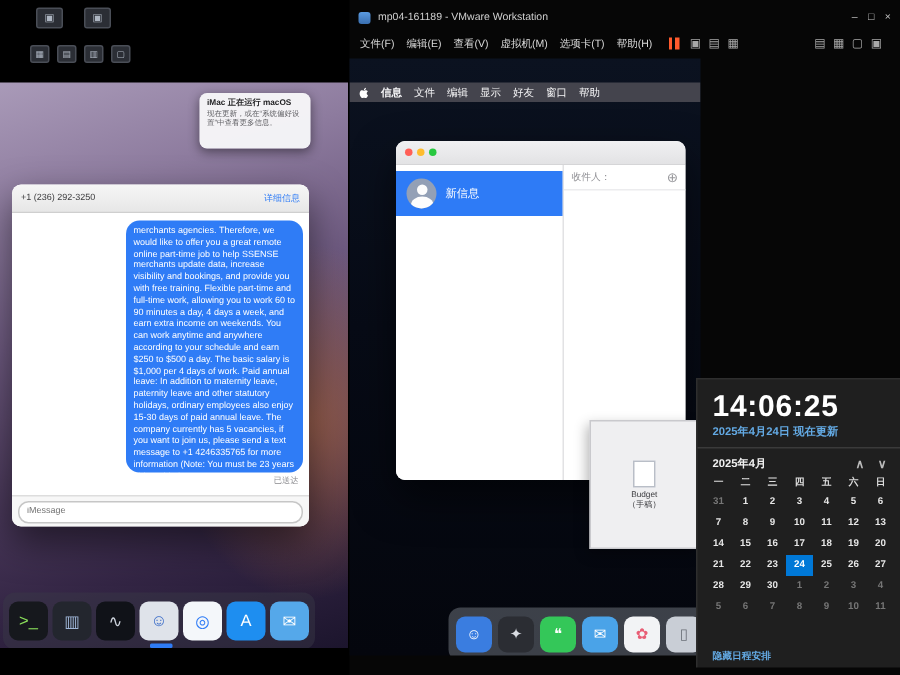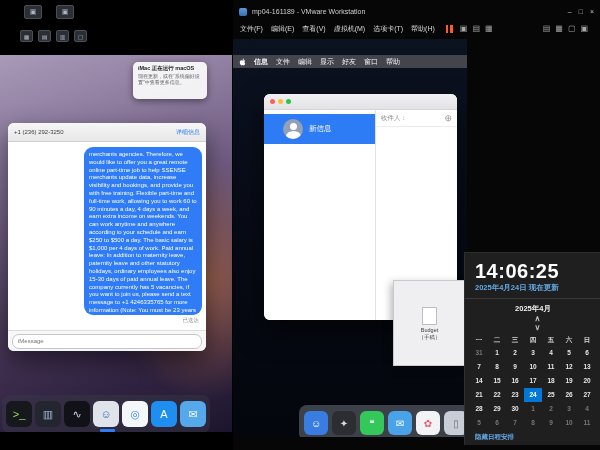--- a/index.html
+++ b/index.html
@@ -69,21 +69,21 @@
   .mac-menus .mmenu:first-child{font-weight:bold;}
 
   .vmsg-window{position:absolute;left:31px;top:55px;width:193px;height:226px;background:#fff;border-radius:6px;
     box-shadow:0 12px 28px rgba(0,0,0,.55);overflow:hidden;}
   .vmsg-titlebar{height:15px;background:linear-gradient(#f0f0f2,#e3e3e5);border-bottom:1px solid #d5d5d7;
     display:flex;align-items:center;padding:0 6px;}
   .lights{display:flex;gap:3px;}
   .light{width:5px;height:5px;border-radius:50%;display:block;}
   .vmsg-left{position:absolute;left:0;top:16px;bottom:0;width:112px;border-right:1px solid #e2e2e4;background:#fff;
     padding-top:4px;box-sizing:border-box;}
-  .conv-row{height:30px;display:flex;align-items:center;gap:6px;padding:0 19px;}
+  .conv-row{height:30px;display:flex;align-items:center;gap:6px;padding:0 7px;}
   .conv-row.sel{background:#2e7bf6;}
   .conv-label{font-size:7.5px;color:#fff;}
   .avatar{width:20px;height:20px;border-radius:50%;background:#93a0b6;position:relative;overflow:hidden;flex:none;}
   .avatar::before{content:"";position:absolute;left:6.5px;top:3.5px;width:7px;height:7px;border-radius:50%;background:#fdfdfd;}
   .avatar::after{content:"";position:absolute;left:2.5px;top:12px;width:15px;height:11px;border-radius:50%;background:#fdfdfd;}
   .vmsg-right{position:absolute;left:112px;top:16px;right:0;bottom:0;background:#fff;}
   .to-row{height:16px;border-bottom:1px solid #ececee;display:flex;align-items:center;padding:0 5px;gap:3px;}
   .to-label{font-size:6.5px;color:#8e8e93;}
   .to-input{flex:1;border:none;outline:none;font-size:6.5px;min-width:10px;background:transparent;font-family:inherit;}
   .plus{font-size:9px;color:#9a9a9e;}
@@ -97,21 +97,21 @@
   .vdock{position:absolute;left:66px;top:366px;height:30px;display:flex;align-items:center;gap:4px;
     padding:3px 5px;background:rgba(210,216,226,.28);border-radius:8px;}
   .vdock .dock-icon{width:24px;height:24px;font-size:10px;}
 
   
   .flyout{position:absolute;left:464px;top:252px;width:136px;height:192px;background:#1f1f1f;z-index:60;
     border-left:1px solid rgba(255,255,255,.07);border-top:1px solid rgba(255,255,255,.07);font-weight:bold;}
   .time{margin:7px 0 0 10px;font-size:20px;line-height:22px;color:#fff;letter-spacing:.5px;}
   .date{margin:1px 0 0 10px;font-size:7.5px;color:#63a9e3;}
   .divider{margin-top:5px;border-top:1px solid #3a3a3a;}
-  .month-row{display:flex;align-items:center;padding:5px 10px 2px;flex-direction:column;}
+  .month-row{display:flex;align-items:center;padding:5px 10px 2px;}
   .month{flex:1;font-size:7.5px;color:#f0f0f0;}
   .chev{font-size:8px;color:#bbb;margin-left:9px;}
   .weekdays,.cal-grid{display:grid;grid-template-columns:repeat(7,1fr);padding:0 5px;}
   .wd{font-size:6.5px;color:#ddd;text-align:center;line-height:12px;}
   .cal-cell{font-size:6.5px;color:#e6e6e6;text-align:center;line-height:14px;height:14px;}
   .cal-cell.dim{color:#767676;}
   .cal-cell.sel{background:#0078d7;color:#fff;}
   .footer{position:absolute;left:10px;bottom:3px;font-size:6.5px;color:#63a9e3;}
 </style>
 </head>

